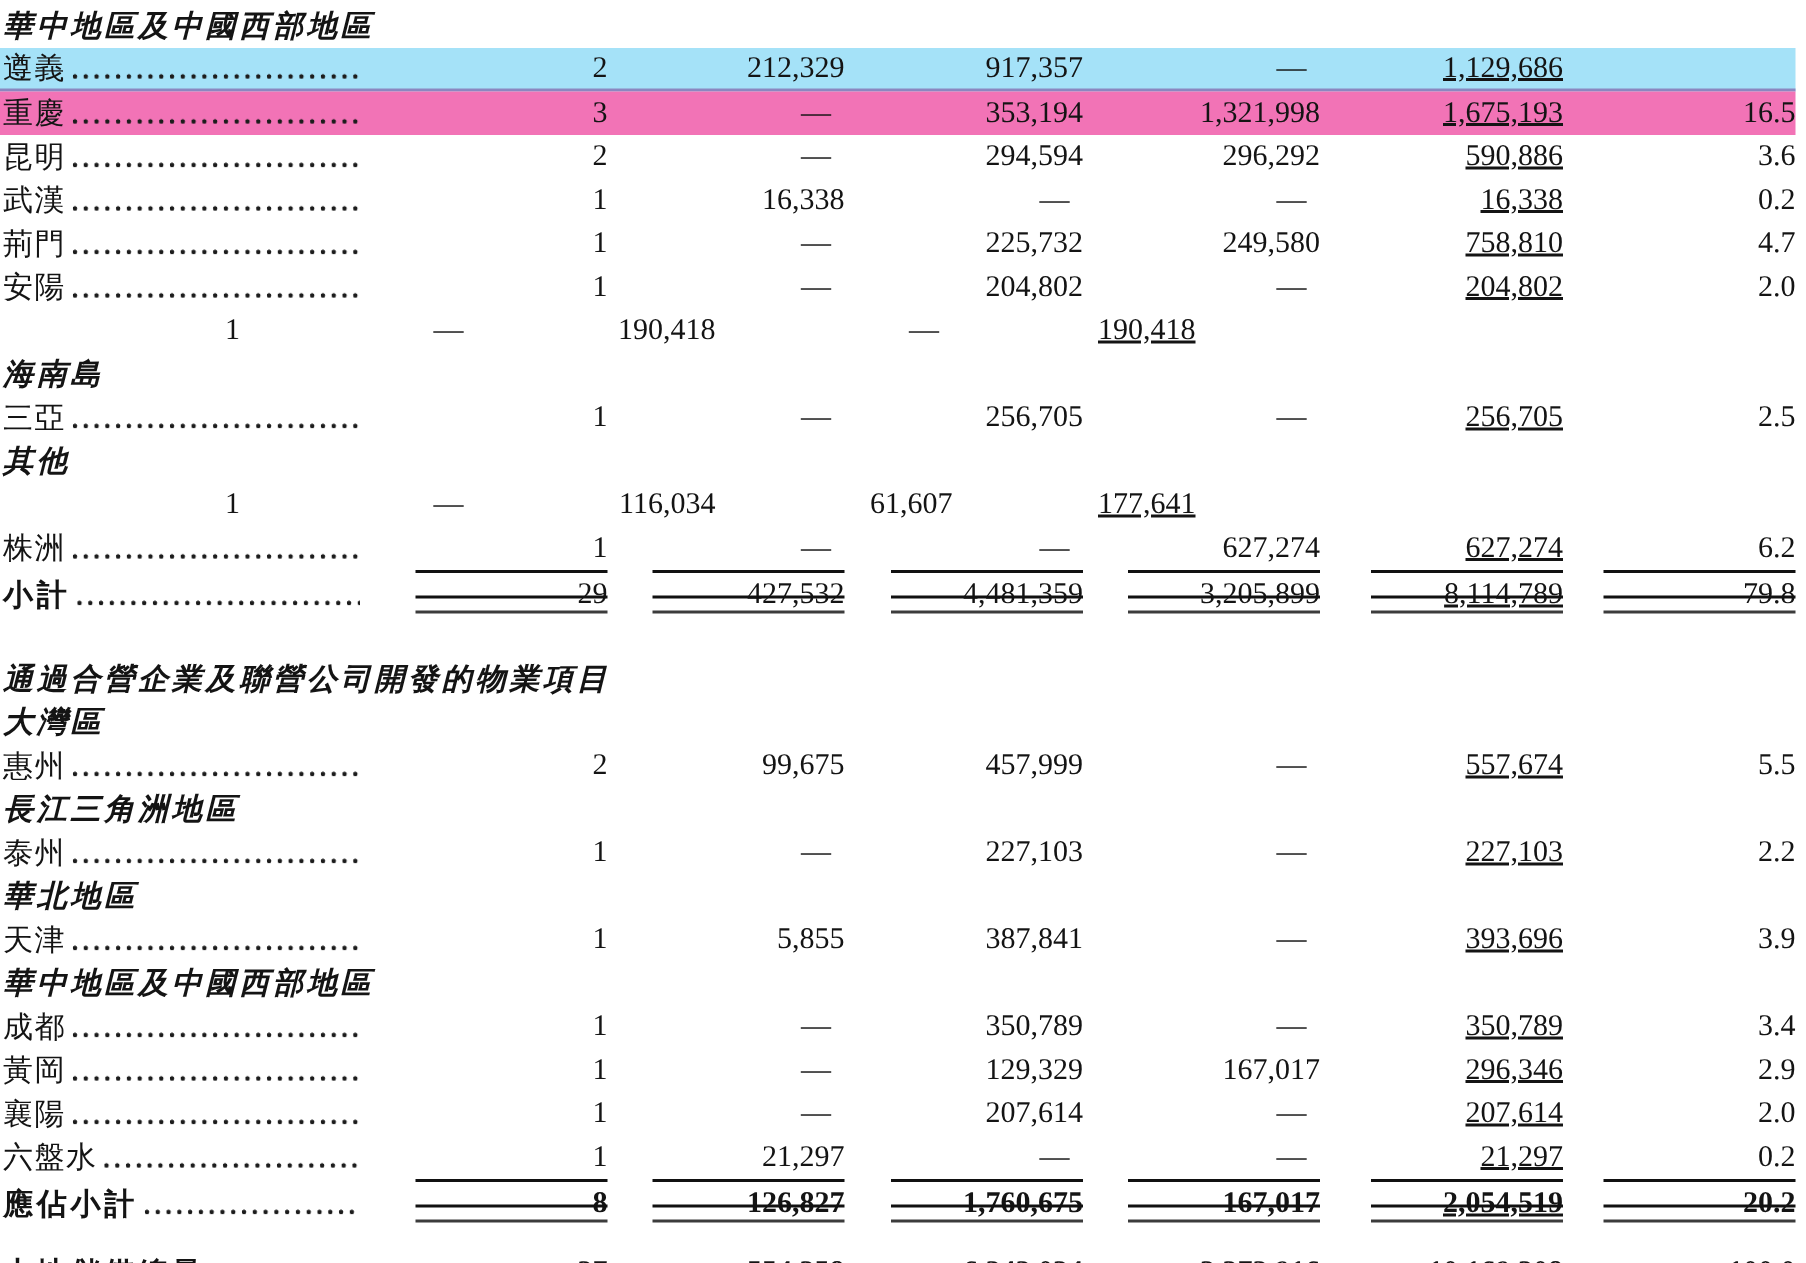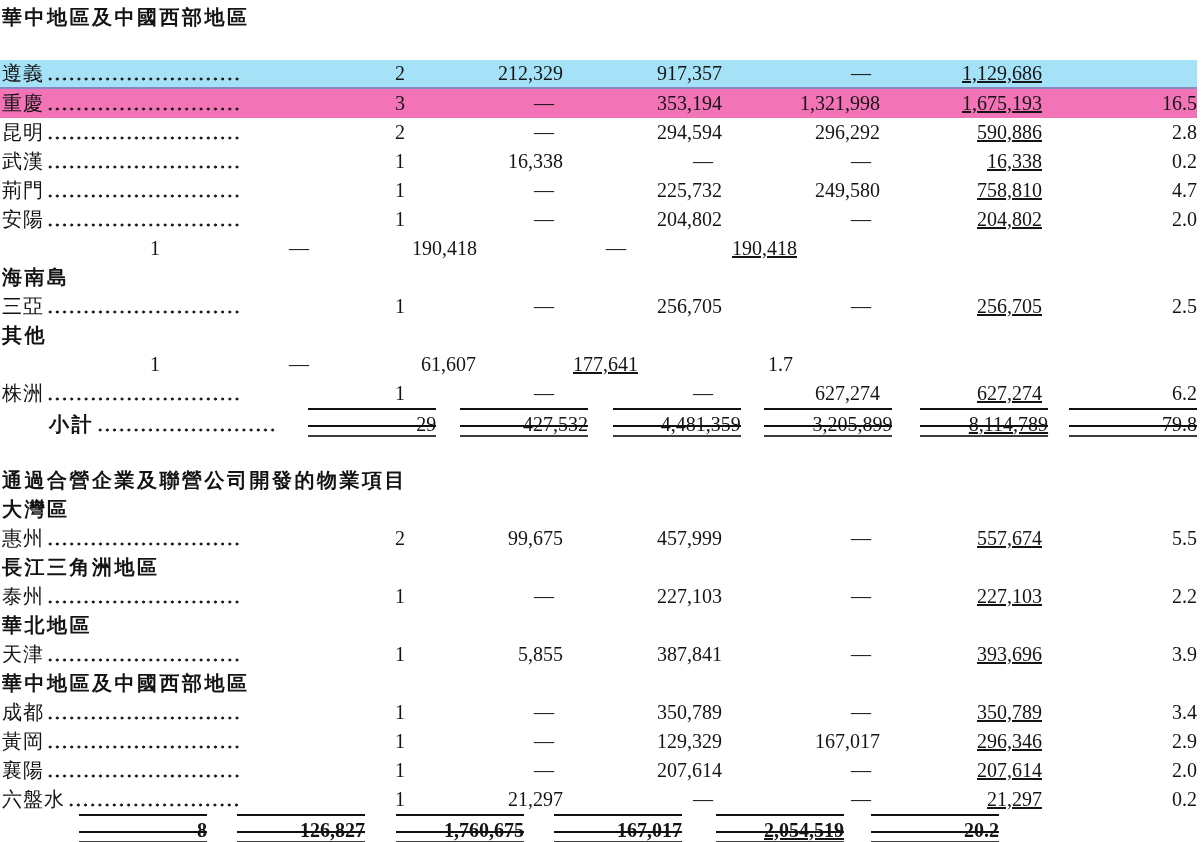--- a/index.html
+++ b/index.html
@@ -53,35 +53,35 @@
   }
   .c0{width:160px;}
   .c1{width:158px;}
   .c2{width:159px;}
   .c3{width:158px;}
   .c4{width:162px;text-decoration:underline;}
   .c5{width:155px;}
   .num.dash{padding-right:9px;}
 
   
-  .row.section .cell.label{width:auto;flex:1;overflow:visible;}
+  .row.section .cell.label{width:auto;flex:1;overflow:visible;font-style:italic;}
   .row.section .lbl{
     font-weight:bold;
     letter-spacing:2.5px;
     font-family:"Liberation Sans","DejaVu Sans","Liberation Serif",serif;
     font-size:20px;
   }
   .row.gap{margin-top:12px;}
 
   
-  .row.hl-cyan{background:var(--cyan);border-bottom:2px solid var(--divider);margin-top:28px;}
+  .row.hl-cyan{background:var(--cyan);border-bottom:2px solid var(--divider);}
   .row.hl-pink{background:var(--pink);justify-content:space-between;}
 
   
-  .row.subtotal{height:46px;padding-bottom:14px;padding-left:47px;}
+  .row.subtotal{height:46px;padding-bottom:14px;}
   .row.total{height:34px;padding-bottom:5px;margin-top:2px;}
   .row.subtotal .lbl,.row.total .lbl{
     font-weight:bold;
     letter-spacing:2.5px;
     font-family:"Liberation Sans","DejaVu Sans","Liberation Serif",serif;
   }
   .row.boldvals .cell.num{font-weight:bold;}
 
   
   .row.rule-above .cell.num::before{
@@ -146,21 +146,21 @@
     <div class="row city">
       <div class="cell label">
         <span class="lbl">昆明</span>
         <span class="leader"></span>
       </div>
       <div class="cell num c0">2</div>
       <div class="cell num c1 dash">—</div>
       <div class="cell num c2">294,594</div>
       <div class="cell num c3">296,292</div>
       <div class="cell num c4">590,886</div>
-      <div class="cell num c5">2.8</div>
+      <div class="cell num c5">3.6</div>
     </div>
     <div class="row city">
       <div class="cell label">
         <span class="lbl">武漢</span>
         <span class="leader"></span>
       </div>
       <div class="cell num c0">1</div>
       <div class="cell num c1">16,338</div>
       <div class="cell num c2 dash">—</div>
       <div class="cell num c3 dash">—</div>
@@ -216,23 +216,23 @@
       <div class="cell num c5">2.5</div>
     </div>
     <div class="row section">
       <div class="cell label">
         <span class="lbl">其他</span>
       </div>
     </div>
     <div class="row city">
       <div class="cell num c0">1</div>
       <div class="cell num c1 dash">—</div>
+      <div class="cell num c2">116,034</div>
       <div class="cell num c3">61,607</div>
       <div class="cell num c4">177,641</div>
-      <div class="cell num c5">1.7</div>
     </div>
     <div class="row city">
       <div class="cell label">
         <span class="lbl">株洲</span>
         <span class="leader"></span>
       </div>
       <div class="cell num c0">1</div>
       <div class="cell num c1 dash">—</div>
       <div class="cell num c2 dash">—</div>
       <div class="cell num c3">627,274</div>
@@ -354,20 +354,24 @@
         <span class="leader"></span>
       </div>
       <div class="cell num c0">1</div>
       <div class="cell num c1">21,297</div>
       <div class="cell num c2 dash">—</div>
       <div class="cell num c3 dash">—</div>
       <div class="cell num c4">21,297</div>
       <div class="cell num c5">0.2</div>
     </div>
     <div class="row subtotal rule-above rule-double boldvals">
+      <div class="cell label">
+        <span class="lbl">應佔小計</span>
+        <span class="leader"></span>
+      </div>
       <div class="cell num c0">8</div>
       <div class="cell num c1">126,827</div>
       <div class="cell num c2">1,760,675</div>
       <div class="cell num c3">167,017</div>
       <div class="cell num c4">2,054,519</div>
       <div class="cell num c5">20.2</div>
     </div>
     <div class="row total rule-gray boldvals">
       <div class="cell label">
         <span class="lbl">土地儲備總量</span>

